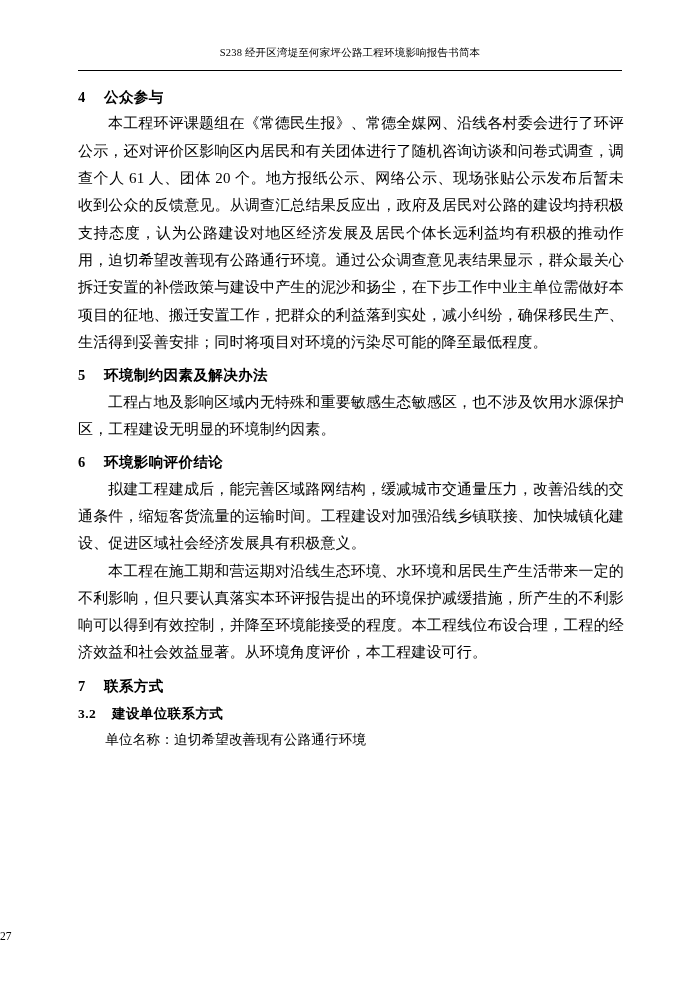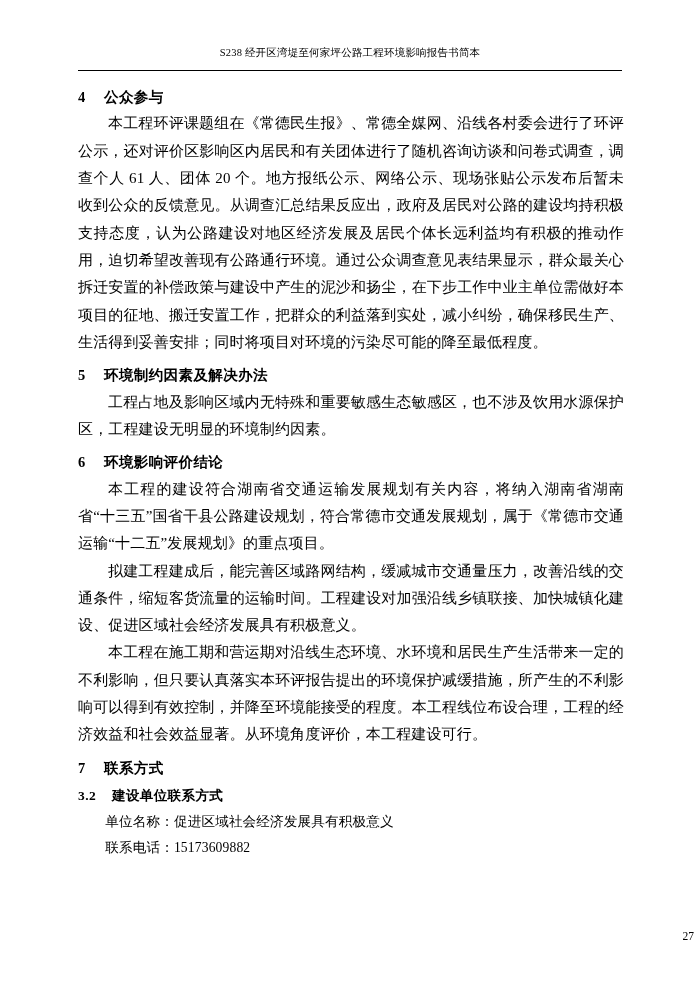--- a/index.html
+++ b/index.html
@@ -87,21 +87,21 @@
     letter-spacing: 0.15px;
   }
   .sec-block { margin-top: 8px; }
   .sec-block:first-child { margin-top: 0; }
   .gap-s { height: 4px; }
   .footer {
     position: absolute;
     left: 0;
     top: 930px;
     width: 694px;
-    text-align: right;
+    text-align: left;
     font-size: 11.5px;
     font-family: "Liberation Serif", "DejaVu Serif", serif;
   }
 </style>
 </head>
 <body>
 
 <div class="page">
 
   <div class="header">S238 经开区湾堤至何家坪公路工程环境影响报告书简本</div>
@@ -120,34 +120,32 @@
       <h2 class="sec">
         <span class="h-num">5</span><span>环境制约因素及解决办法</span>
       </h2>
       <p class="body">工程占地及影响区域内无特殊和重要敏感生态敏感区，也不涉及饮用水源保护区，工程建设无明显的环境制约因素。</p>
     </div>
 
     <div class="sec-block">
       <h2 class="sec">
         <span class="h-num">6</span><span>环境影响评价结论</span>
       </h2>
-      <p class="body">本工程的建设符合湖南省交通运输发展规划有关内容，将纳入湖南省湖南省“十三五”国省干县公路建设规划，符合常德市交通发展规划，属于《常德市交通运输“十二五”发展规划》的重点项目。</p>
       <p class="body">拟建工程建成后，能完善区域路网结构，缓减城市交通量压力，改善沿线的交通条件，缩短客货流量的运输时间。工程建设对加强沿线乡镇联接、加快城镇化建设、促进区域社会经济发展具有积极意义。</p>
       <p class="body">本工程在施工期和营运期对沿线生态环境、水环境和居民生产生活带来一定的不利影响，但只要认真落实本环评报告提出的环境保护减缓措施，所产生的不利影响可以得到有效控制，并降至环境能接受的程度。本工程线位布设合理，工程的经济效益和社会效益显著。从环境角度评价，本工程建设可行。</p>
     </div>
 
     <div class="sec-block">
       <h2 class="sec">
         <span class="h-num">7</span><span>联系方式</span>
       </h2>
       <div class="gap-s"></div>
       <h3 class="subsec">
         <span class="h-num">3.2</span><span>建设单位联系方式</span>
       </h3>
-      <p class="contact">单位名称：促进区域社会经济发展具有积极意义</p>
-      <p class="contact">联系电话：15173609882</p>
+      <p class="contact">单位名称：迫切希望改善现有公路通行环境</p>
     </div>
 
   </div>
 
   <div class="footer">27</div>
 
 </div>
 
 </body></html>

